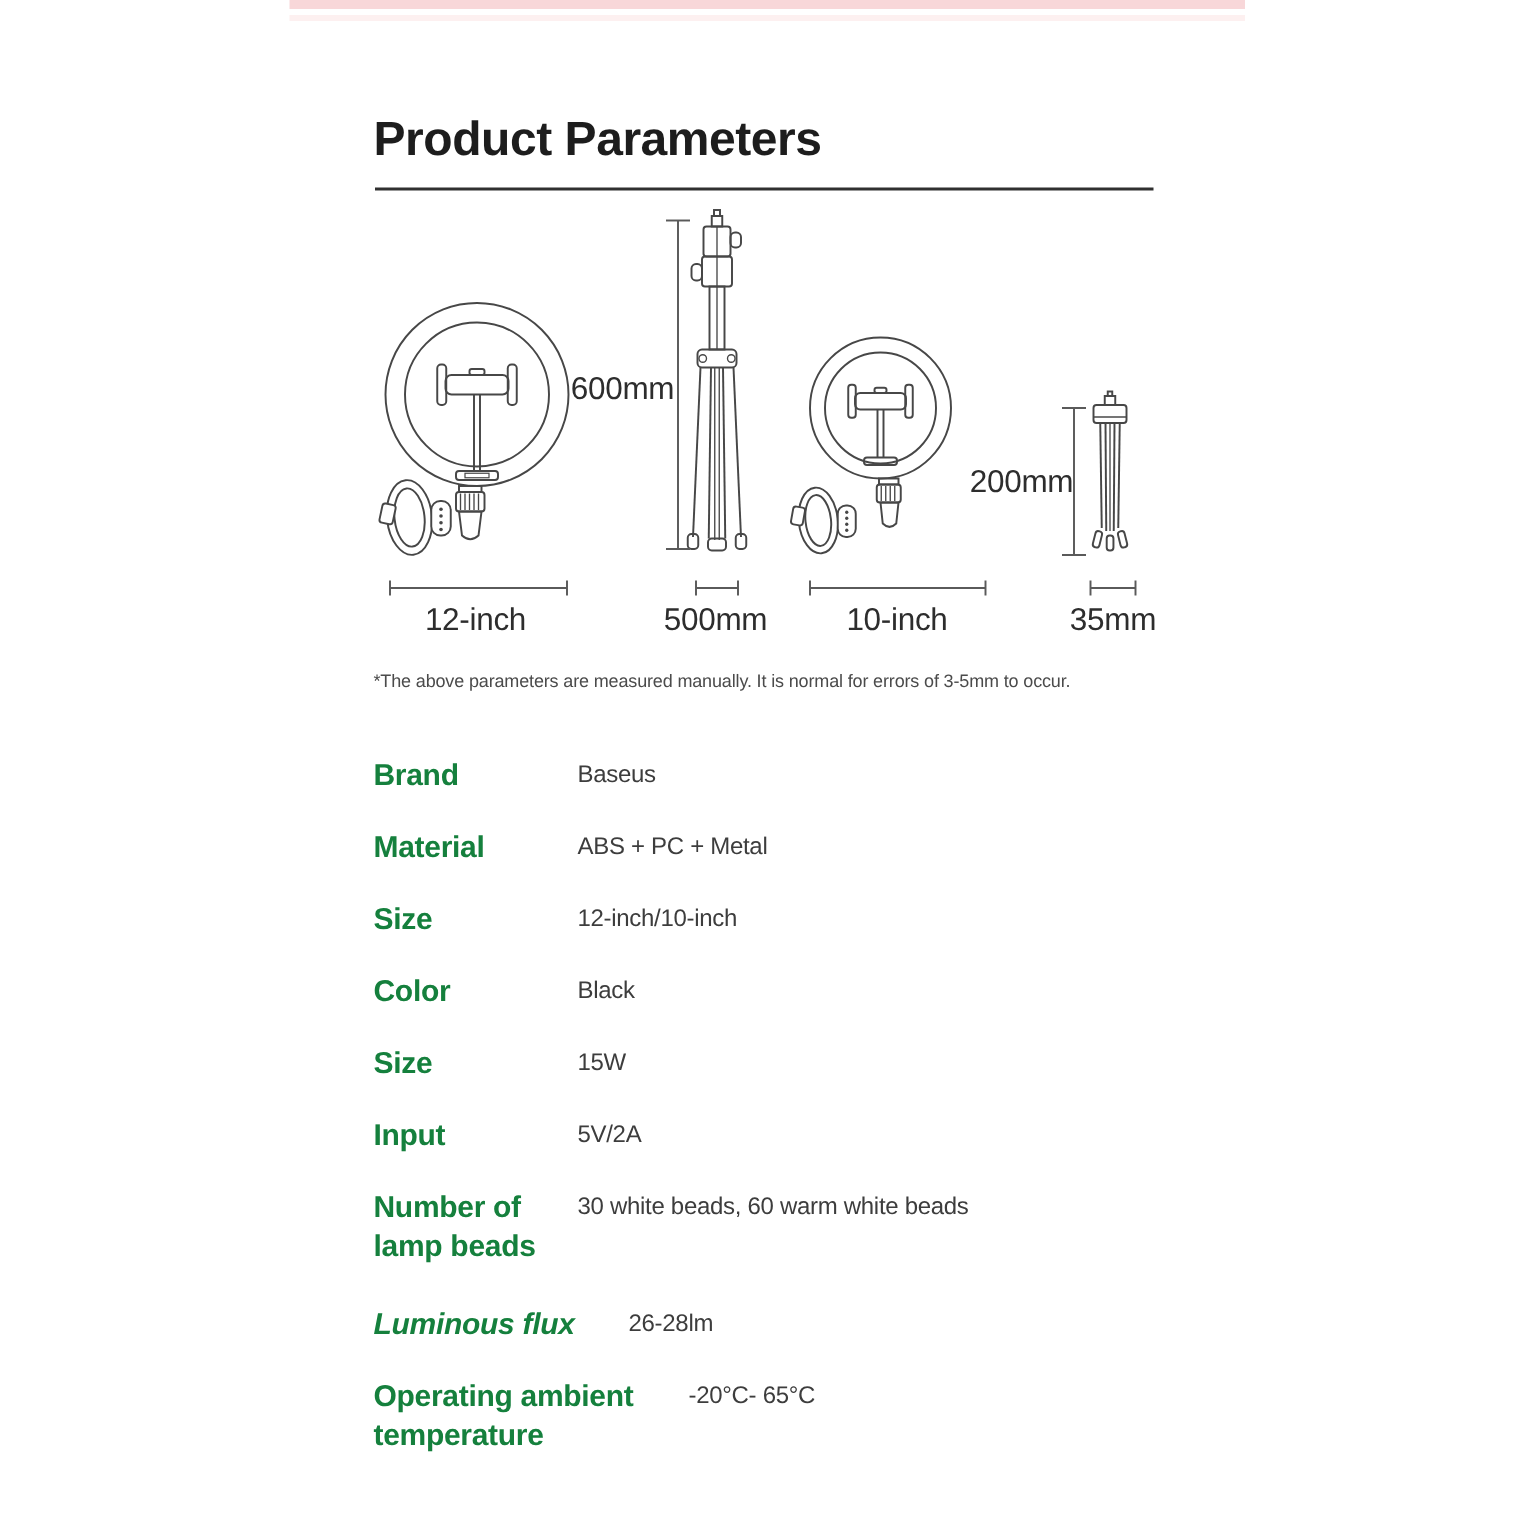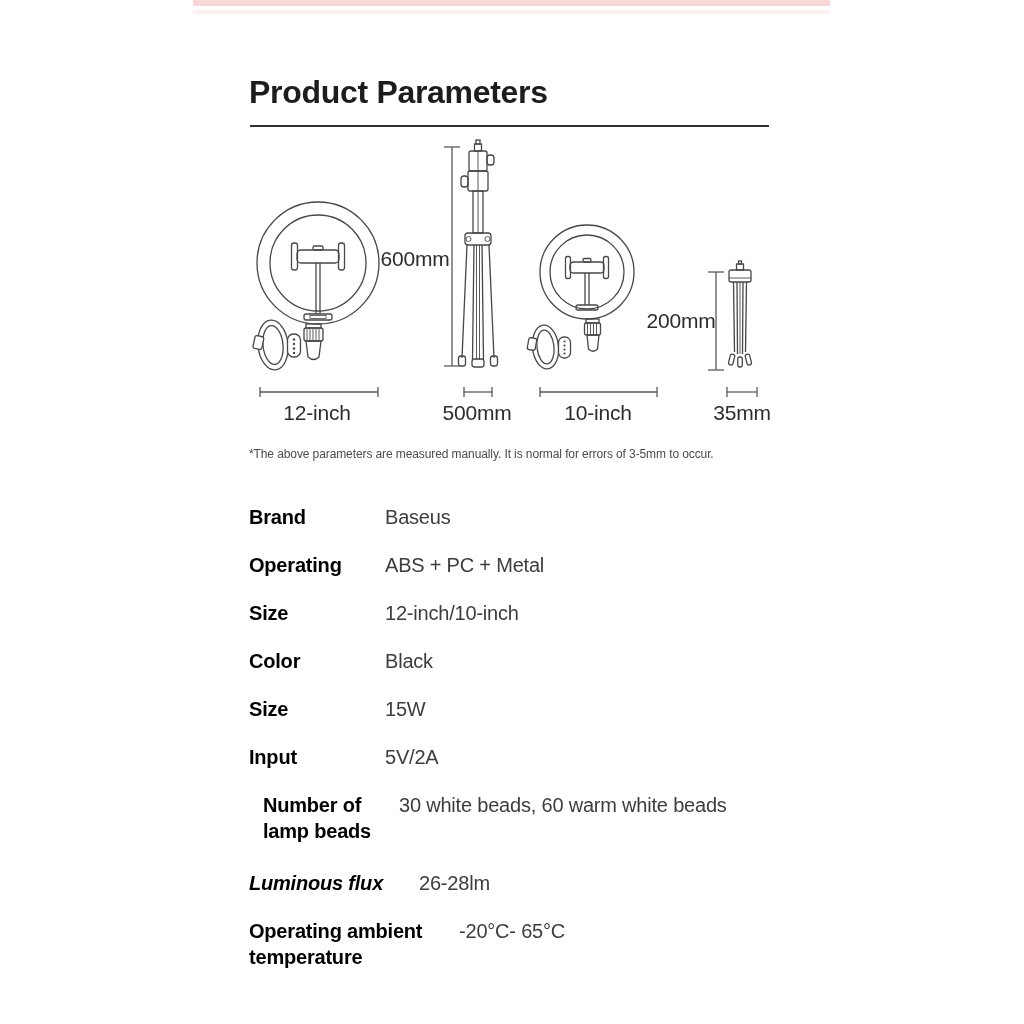--- a/index.html
+++ b/index.html
@@ -14,28 +14,28 @@
     color:#1d1d1d;letter-spacing:-0.3px;white-space:nowrap;
   }
   .title-rule{position:absolute;left:250px;top:125px;width:519px;height:2px;background:#303030;}
   .diagram-wrap{position:absolute;left:240px;top:138px;width:560px;height:290px;}
   .note{
     position:absolute;left:249px;top:447px;font-size:12px;color:#4b4b4b;
     letter-spacing:-0.1px;white-space:nowrap;
   }
   .specs{position:absolute;left:249px;top:504px;width:545px;}
   .spec-row{display:flex;align-items:flex-start;margin-bottom:22px;}
-  .spec-row.tall{margin-bottom:26px;margin-left:14px;}
+  .spec-row.tall{margin-bottom:26px;}
   .spec-label{
-    width:136px;flex:none;font-weight:bold;font-size:20px;color:#000000;
+    width:136px;flex:none;font-weight:bold;font-size:20px;color:#15803d;
     line-height:26px;letter-spacing:-0.2px;
   }
   .spec-row.w9 .spec-label{width:170px;font-style:italic;}
   .spec-row.w10 .spec-label{width:210px;}
-  .spec-value{font-size:20px;color:#3d3d3d;line-height:26px;letter-spacing:-0.2px;}
+  .spec-value{font-size:16px;color:#3d3d3d;line-height:26px;letter-spacing:-0.2px;}
   svg .dim-text{
     font-family:"Liberation Sans",sans-serif;font-size:21px;fill:#2d2d2d;letter-spacing:-0.2px;
   }
 </style>
 </head>
 <body>
 
 <div id="canvas">
 
   <div class="bar-top"></div>
@@ -187,21 +187,21 @@
   </div>
 
   <div class="note">*The above parameters are measured manually. It is normal for errors of 3-5mm to occur.</div>
 
   <div class="specs">
     <div class="spec-row">
       <div class="spec-label">Brand</div>
       <div class="spec-value">Baseus</div>
     </div>
     <div class="spec-row">
-      <div class="spec-label">Operating</div>
+      <div class="spec-label">Material</div>
       <div class="spec-value">ABS + PC + Metal</div>
     </div>
     <div class="spec-row">
       <div class="spec-label">Size</div>
       <div class="spec-value">12-inch/10-inch</div>
     </div>
     <div class="spec-row">
       <div class="spec-label">Color</div>
       <div class="spec-value">Black</div>
     </div>

